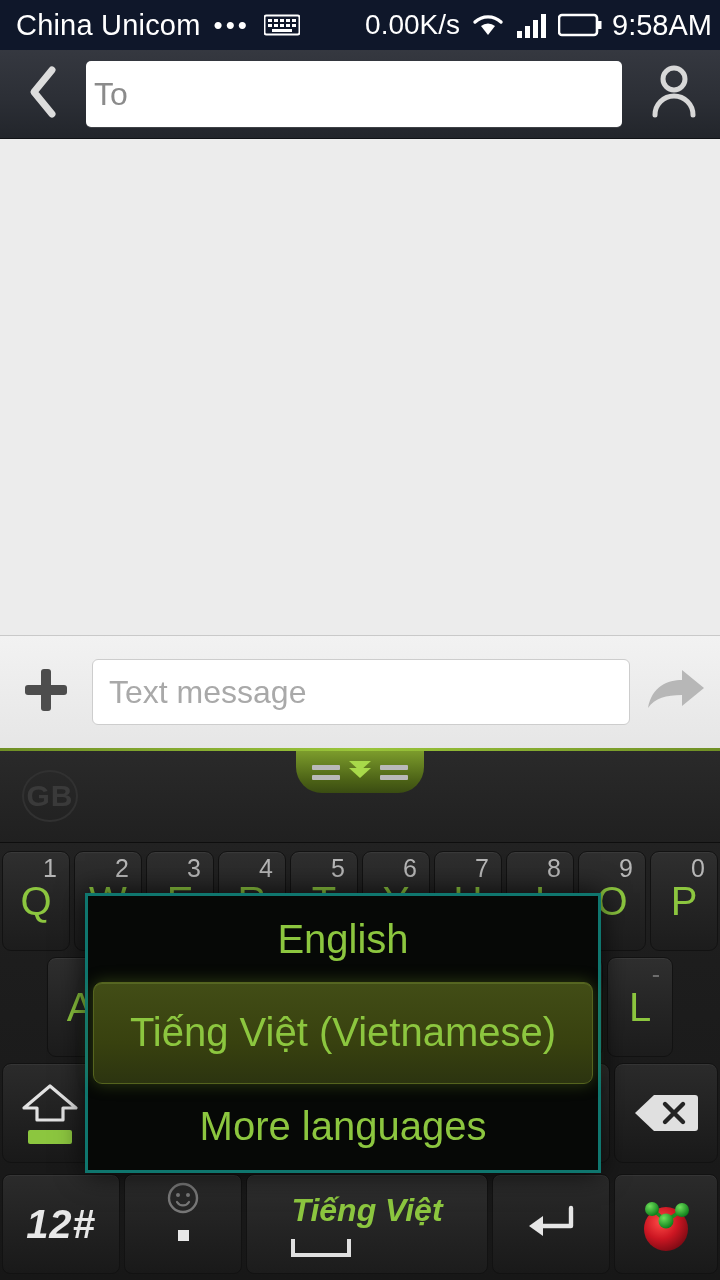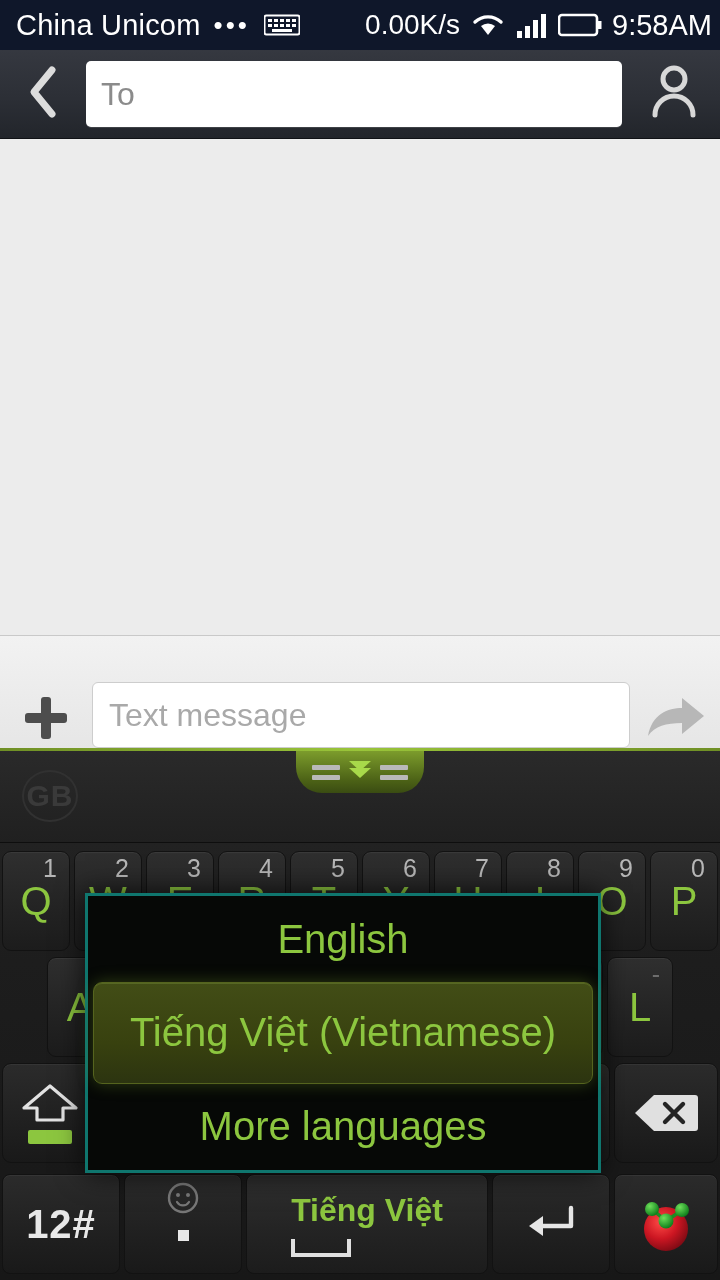--- a/index.html
+++ b/index.html
@@ -28,39 +28,39 @@
   
   .appbar{
     position:absolute; top:50px; left:0; width:720px; height:89px;
     background:linear-gradient(#353840,#2c2f36 55%,#22252b);
     border-bottom:1px solid #101216;
     display:flex; align-items:center;
   }
   .back-btn{ width:86px; height:89px; display:flex; align-items:center; justify-content:center; }
   .to-field{
     flex:1; height:66px; background:#fff; border-radius:5px;
-    display:flex; align-items:center; padding:0 15px;
+    display:flex; align-items:center; padding:0 8px;
     box-shadow:0 1px 0 rgba(255,255,255,.12);
     margin-right:6px;
   }
   .to-text{ color:#8b8b8b; font-size:32px; }
   .contact-btn{ width:92px; height:89px; display:flex; align-items:center; justify-content:center; }
 
   
   .convo{
     position:absolute; top:139px; left:0; width:720px; height:496px;
     background:#ececec;
   }
 
   
   .compose{
     position:absolute; top:635px; left:0; width:720px; height:113px;
     background:linear-gradient(#f2f2f2,#e6e6e6);
     border-top:1px solid #c9c9c9;
-    display:flex; align-items:flex-end;
+    display:flex; align-items:center;
   }
   .plus-btn{ width:92px; display:flex; justify-content:center; align-items:center; }
   .msg-field{
     width:538px; height:66px; background:#fff;
     border:1px solid #cdcdcd; border-radius:6px;
     display:flex; align-items:center; padding:0 16px;
   }
   .msg-text{ color:#a9a9a9; font-size:32px; }
   .send-btn{ flex:1; display:flex; justify-content:center; align-items:center; }
 
@@ -126,21 +126,21 @@
   }
   .key.shift{ flex:0 0 96px; }
   .key.back{ flex:0 0 104px; }
 
   .shift-ico{ display:flex; flex-direction:column; align-items:center; gap:4px; }
   .shift-bar{ width:44px; height:14px; background:#8cc63f; border-radius:2px; }
 
   .bk-ico{ position:relative; width:66px; height:44px; display:flex; align-items:center; justify-content:center;}
 
   
-  .row4 .key{ border-radius:8px; }
+  .row4 .key{ border-radius:8px;font-style:italic; }
   .k12{ flex:0 0 118px; }
   .kdot{ flex:0 0 118px; }
   .kspace{ flex:1; }
   .kenter{ flex:0 0 118px; }
   .kgo{ flex:0 0 104px; }
   .k12 .main{ color:#e8e8e8; font-size:40px; font-weight:bold; letter-spacing:1px; }
   .kdot .dot{ width:11px; height:11px; background:#e8e8e8; margin-top:22px; }
   .smiley{ position:absolute; top:6px; left:50%; transform:translateX(-50%); }
   .space-inner{ display:flex; flex-direction:column; align-items:flex-start; gap:10px; }
   .space-lang{ color:#8cc63f; font-size:32px; font-weight:bold; }

